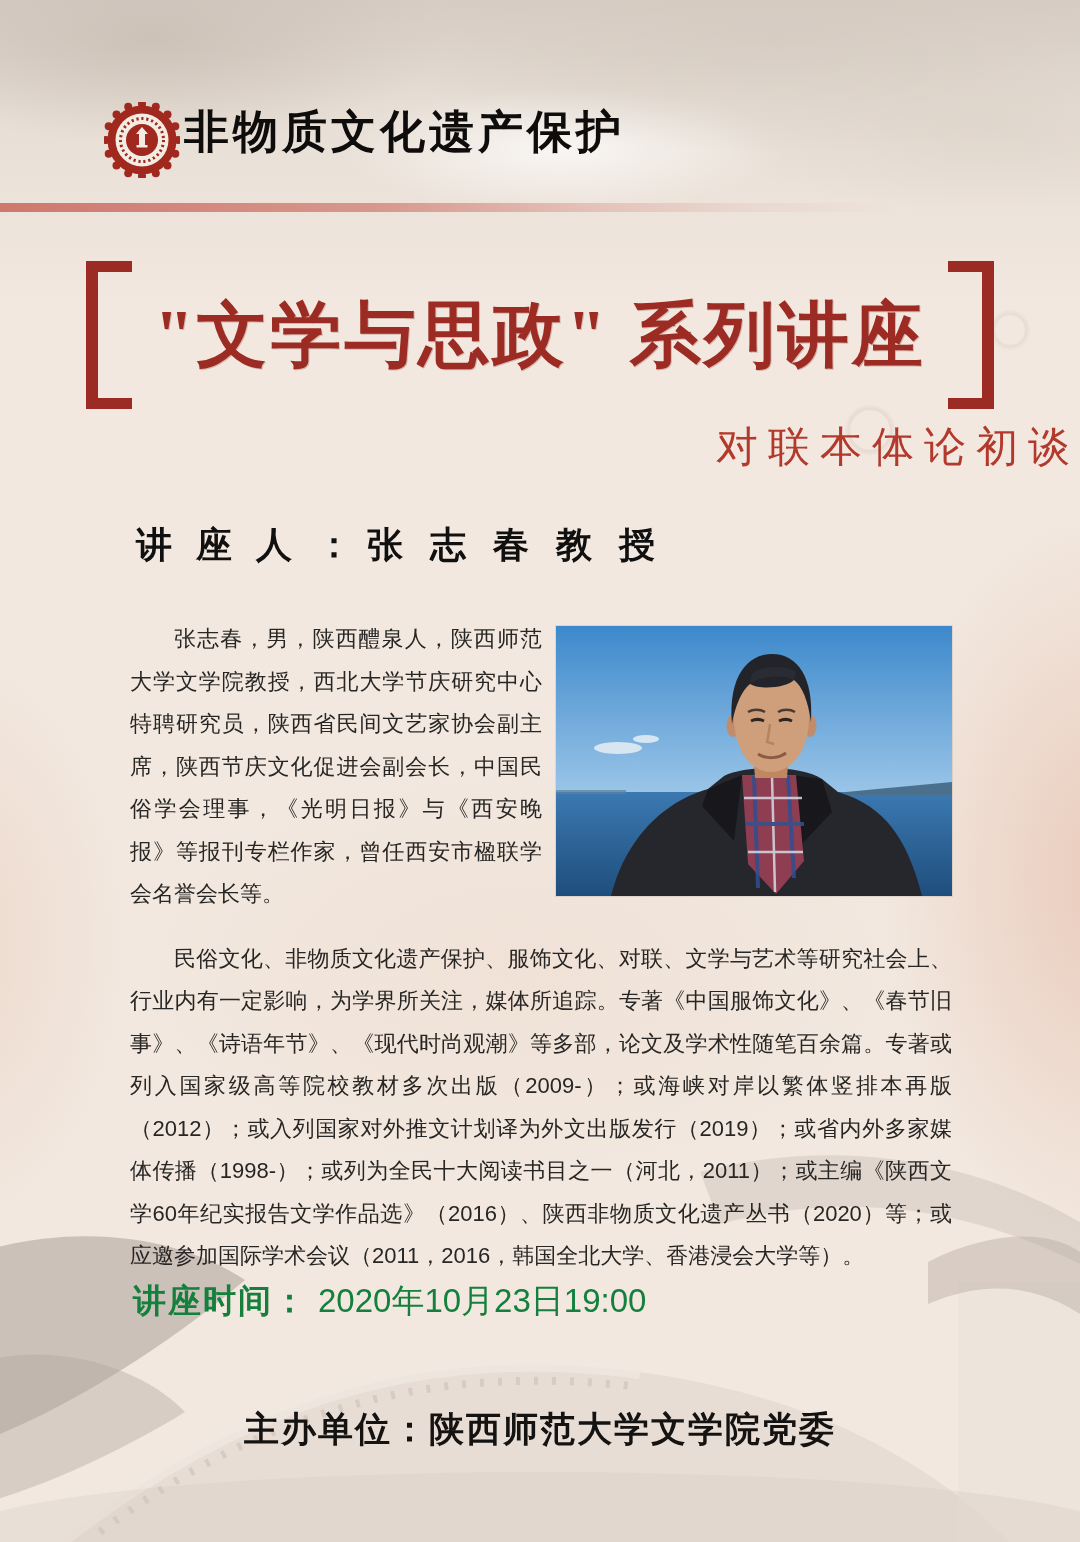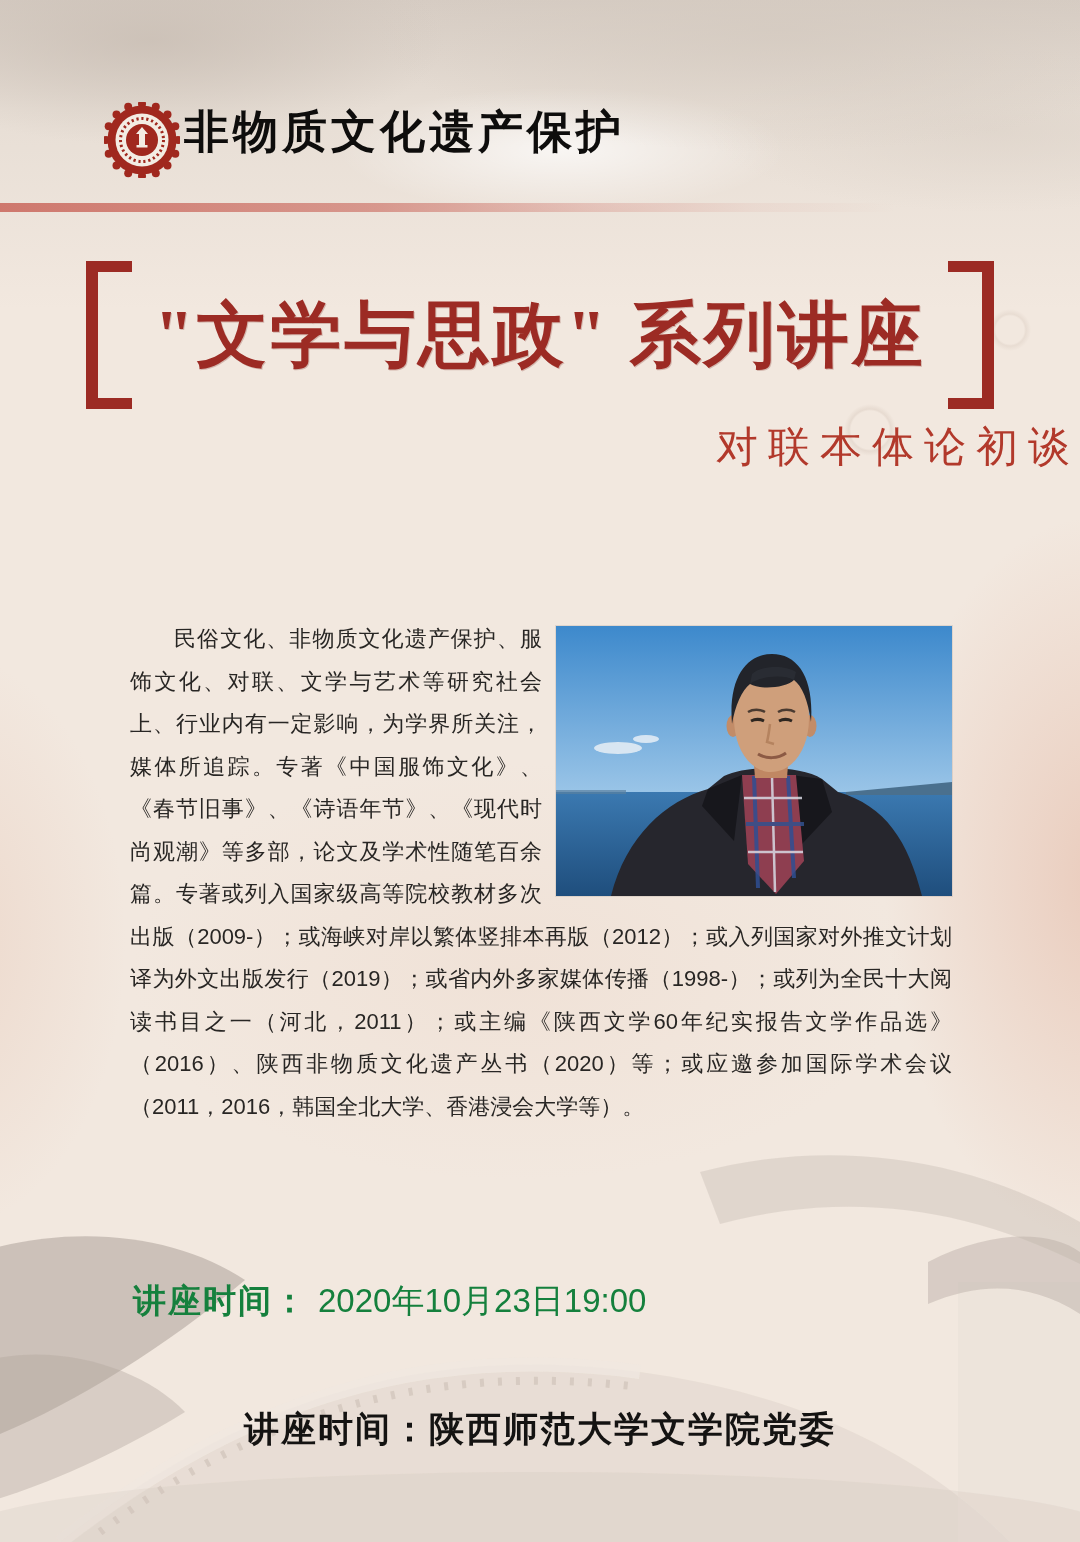--- a/index.html
+++ b/index.html
@@ -69,21 +69,21 @@
   
   .bio{
     position:absolute; left:130px; top:618px; width:822px;
     font-size:22px; line-height:42.5px; color:#282624; text-align:justify;
   }
   .photo{
     float:right; width:396px; height:270px; margin:8px 0 18px 14px;
     box-shadow:0 0 0 1px rgba(0,0,0,.08); overflow:hidden; background:#3d89cc;
   }
   .bio p{ margin:0; text-indent:2em; }
-  .bio p + p{ margin-top:2px;font-style:italic; }
+  .bio p + p{ margin-top:22px; }
   
   .details{ position:absolute; left:133px; top:1279px; color:#15803d; }
   .detail-row{ font-size:33px; margin-bottom:25px; white-space:nowrap; }
   .detail-label{ font-weight:bold; letter-spacing:2px; }
   .detail-value{ margin-left:10px; }
   
   .organizer{
     position:absolute; left:0; top:1406px; width:100%; text-align:center;
     font-size:35px; font-weight:600; letter-spacing:2px; color:#141312; white-space:nowrap;
   }
@@ -142,20 +142,23 @@
   <div class="red-line"></div>
 
   <div class="title-row">
     <div class="bracket l"></div>
     <div class="series-title">"文学与思政" 系列讲座</div>
     <div class="bracket r"></div>
   </div>
 
   <div class="lecture-title">对联本体论初谈</div>
 
+  <div class="speaker">
+    <span class="speaker-label">讲 座 人 ：</span><span class="speaker-name">张 志 春  教 授</span>
+  </div>
 
   <div class="bio">
     <div class="photo">
       <svg width="396" height="270" viewBox="0 0 396 270">
         <defs>
           <linearGradient id="sky" x1="0" y1="0" x2="0" y2="1">
             <stop offset="0" stop-color="#3d89cc"></stop>
               <stop offset="1" stop-color="#9cc6e8"></stop>
           </linearGradient>
           <linearGradient id="sea" x1="0" y1="0" x2="0" y2="1">
@@ -188,24 +191,25 @@
         <path d="M176,98 C172,50 192,28 216,28 C242,28 258,52 255,96 C252,74 246,60 238,54 C230,62 204,64 194,58 C186,64 179,80 176,98 Z" fill="#22242a"></path>
         <path d="M194,58 C204,50 228,48 238,54 L240,46 C228,38 204,40 196,48 Z" fill="#2a2d34" opacity="0.9"></path>
         <path d="M192,86 C197,83 204,83 209,86" stroke="#4a3a30" stroke-width="2.5" fill="none"></path>
         <path d="M222,86 C227,83 234,83 239,86" stroke="#4a3a30" stroke-width="2.5" fill="none"></path>
         <path d="M195,95 C199,93 204,93 208,95" stroke="#2e2620" stroke-width="3" fill="none"></path>
         <path d="M223,95 C227,93 232,93 236,95" stroke="#2e2620" stroke-width="3" fill="none"></path>
         <path d="M214,98 C213,106 212,112 211,116 L218,118" stroke="#b5835f" stroke-width="2.5" fill="none"></path>
         <path d="M202,128 C210,133 222,133 230,127" stroke="#8c5a44" stroke-width="3" fill="none"></path>
       </svg>
     </div>
+    <p>张志春，男，陕西醴泉人，陕西师范大学文学院教授，西北大学节庆研究中心特聘研究员，陕西省民间文艺家协会副主席，陕西节庆文化促进会副会长，中国民俗学会理事，《光明日报》与《西安晚报》等报刊专栏作家，曾任西安市楹联学会名誉会长等。</p>
     <p>民俗文化、非物质文化遗产保护、服饰文化、对联、文学与艺术等研究社会上、行业内有一定影响，为学界所关注，媒体所追踪。专著《中国服饰文化》、《春节旧事》、《诗语年节》、《现代时尚观潮》等多部，论文及学术性随笔百余篇。专著或列入国家级高等院校教材多次出版（2009-）；或海峡对岸以繁体竖排本再版（2012）；或入列国家对外推文计划译为外文出版发行（2019）；或省内外多家媒体传播（1998-）；或列为全民十大阅读书目之一（河北，2011）；或主编《陕西文学60年纪实报告文学作品选》（2016）、陕西非物质文化遗产丛书（2020）等；或应邀参加国际学术会议（2011，2016，韩国全北大学、香港浸会大学等）。</p>
   </div>
 
   <div class="details">
     <div class="detail-row">
       <span class="detail-label">讲座时间：</span><span class="detail-value">2020年10月23日19:00</span>
     </div>
   </div>
 
-  <div class="organizer">讲座时间：陕西师范大学文学院党委</div>
+  <div class="organizer">主办单位：陕西师范大学文学院党委</div>
 
 </div>
 
 </body></html>

